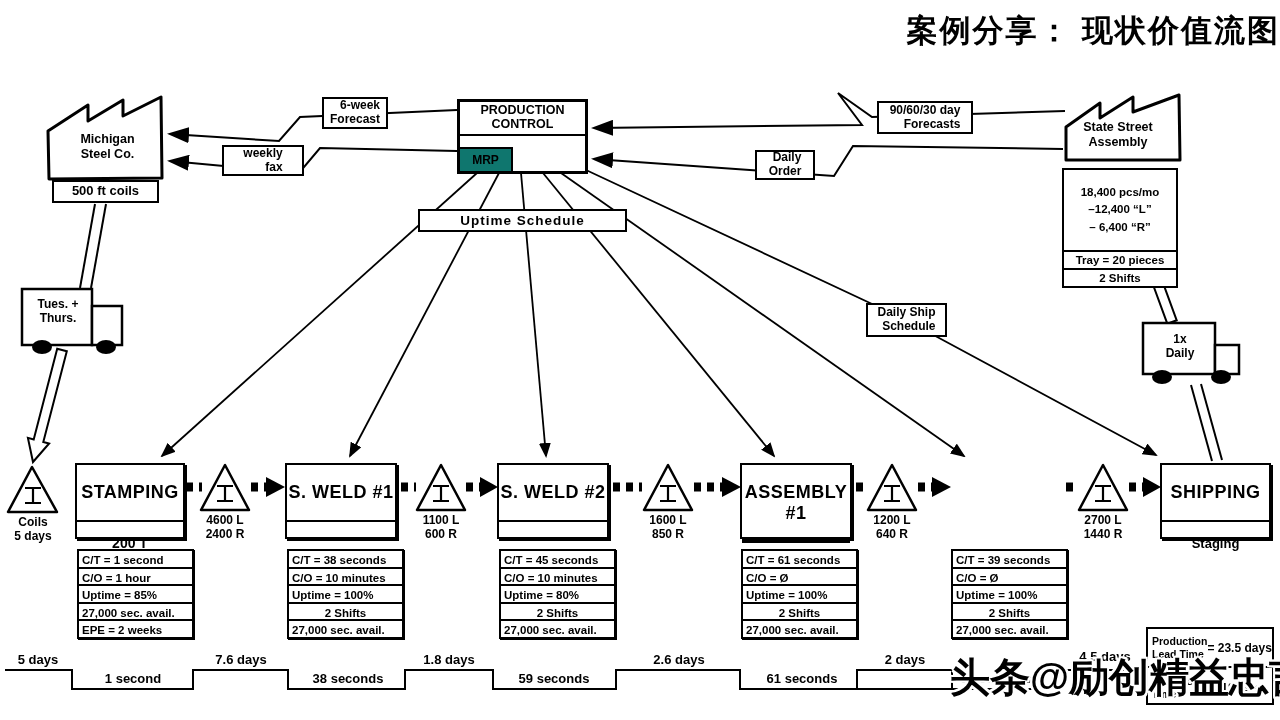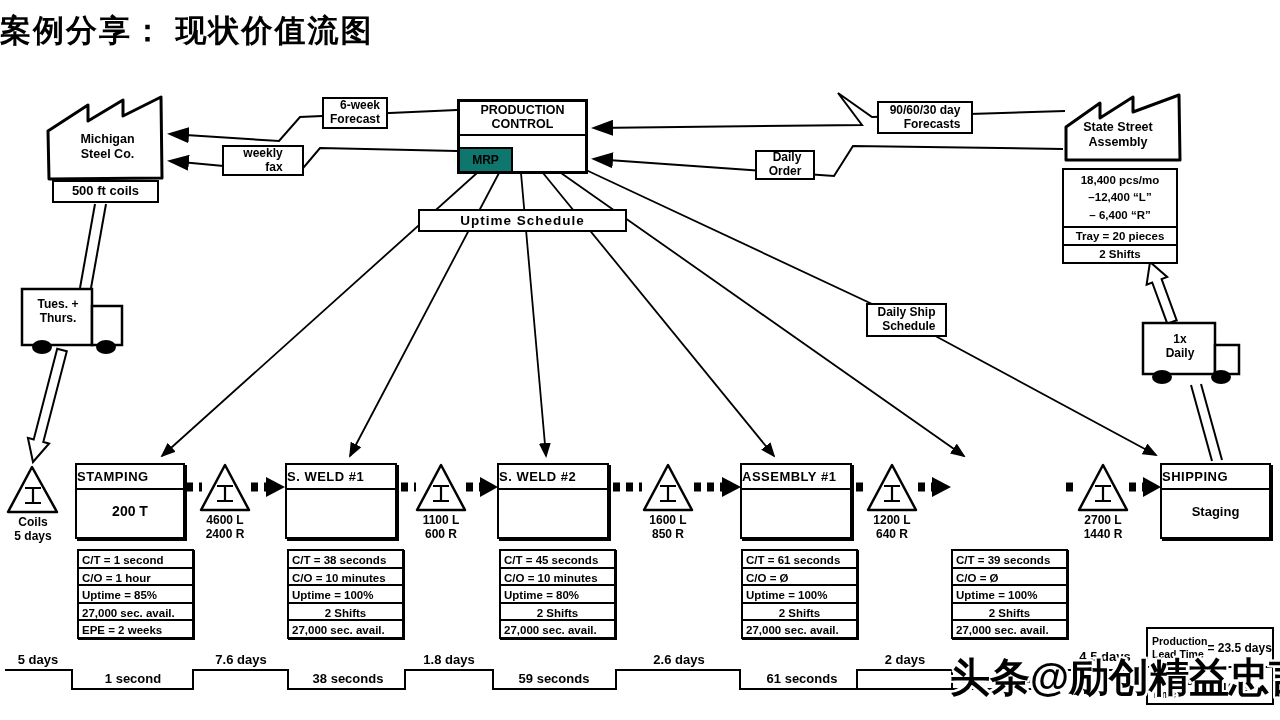--- a/index.html
+++ b/index.html
@@ -2,38 +2,38 @@
 <html><head>
 <meta charset="utf-8">
 <style>
   *{margin:0;padding:0;box-sizing:border-box}
   html,body{width:1280px;height:720px;background:#fff;color:#000;
     font-family:"Liberation Sans",sans-serif}
   #stage{position:relative;width:1280px;height:720px;background:#fff;overflow:hidden}
   svg.layer{position:absolute;left:0;top:0;z-index:1}
   .abs{position:absolute}
   .pre{white-space:pre-line}
-  .title{position:absolute;top:10px;left:0;width:100%;text-align:left;
+  .title{position:absolute;top:10px;left:0;width:100%;text-align:right;
     font-size:31px;font-weight:bold;letter-spacing:2px;z-index:5}
   .box{position:absolute;border:2px solid #000;background:#fff;display:flex;
     align-items:center;justify-content:center;text-align:right;
     font-weight:bold;font-size:12px;line-height:1.15;z-index:4}
   .lbl{position:absolute;text-align:center;font-weight:bold;font-size:12.5px;
     line-height:1.2;z-index:4}
   .pc{position:absolute;left:457px;top:99px;width:131px;height:75px;
     border:3px solid #000;background:#fff;z-index:4}
   .pchead{border-bottom:2.5px solid #000;text-align:center;font-weight:bold;
     font-size:12.5px;line-height:1.1;padding:2px 0}
   .mrp{position:absolute;left:0;bottom:0;width:53px;height:24px;
     border-top:2.5px solid #000;border-right:2.5px solid #000;background:#0f766e;
     display:flex;align-items:center;justify-content:center;font-weight:bold;font-size:12px}
   .pbox{position:absolute;border:2.5px solid #000;background:#fff;
     box-shadow:2px 2px 0 #000;z-index:4}
-  .phead{border-bottom:2.5px solid #000;text-align:left;font-weight:bold;
-    font-size:13px;padding:4px 0;letter-spacing:.5px}
+  .phead{border-bottom:2.5px solid #000;text-align:center;font-weight:bold;
+    font-size:18px;padding:17px 0;letter-spacing:.5px}
   .pbody{display:flex;align-items:center;justify-content:center;
     font-weight:bold;font-size:14px;height:42px}
   .vtable{position:absolute;z-index:4}
   .vrow{border:2px solid #000;background:#fff;margin-top:-2px;font-size:11.5px;
     font-weight:bold;padding:2px 3px;height:19.5px;line-height:14px;
     box-shadow:1px 1px 0 #000}
   .vrow.ctr{text-align:center}
   .inv{position:absolute;width:70px;text-align:center;font-weight:bold;
     font-size:12px;line-height:1.2;z-index:4}
   .tl{position:absolute;width:90px;text-align:center;font-weight:bold;
@@ -150,21 +150,21 @@
 
   <div class="lbl pre" style="left:55px;top:132px;width:105px">Michigan
 Steel Co.</div>
   <div class="box" style="left:52px;top:180px;width:107px;height:23px;font-size:13px">500 ft coils</div>
   <div class="lbl pre" style="left:28px;top:297px;width:60px;font-size:12px">Tues. +
 Thurs.</div>
 
   <div class="lbl pre" style="left:1068px;top:120px;width:100px">State Street
 Assembly</div>
   <div class="abs" style="left:1062px;top:168px;width:116px;border:2px solid #000;background:#fff;z-index:4">
-    <div class="pre" style="font-size:11.5px;font-weight:bold;text-align:center;line-height:1.5;padding:2px 0">18,400 pcs/mo
+    <div class="pre" style="font-size:11.5px;font-weight:bold;text-align:center;line-height:1.5;padding:14px 0">18,400 pcs/mo
 –12,400 “L”
 – 6,400 “R”</div>
     <div style="border-top:2px solid #000;font-size:11.5px;font-weight:bold;text-align:center;padding:2px 0">Tray = 20 pieces</div>
     <div style="border-top:2px solid #000;font-size:11.5px;font-weight:bold;text-align:center;padding:2px 0">2 Shifts</div>
   </div>
   <div class="lbl pre" style="left:1152px;top:332px;width:56px;font-size:12px">1x
 Daily</div>
 
   <div class="pc">
     <div class="pchead pre">PRODUCTION

